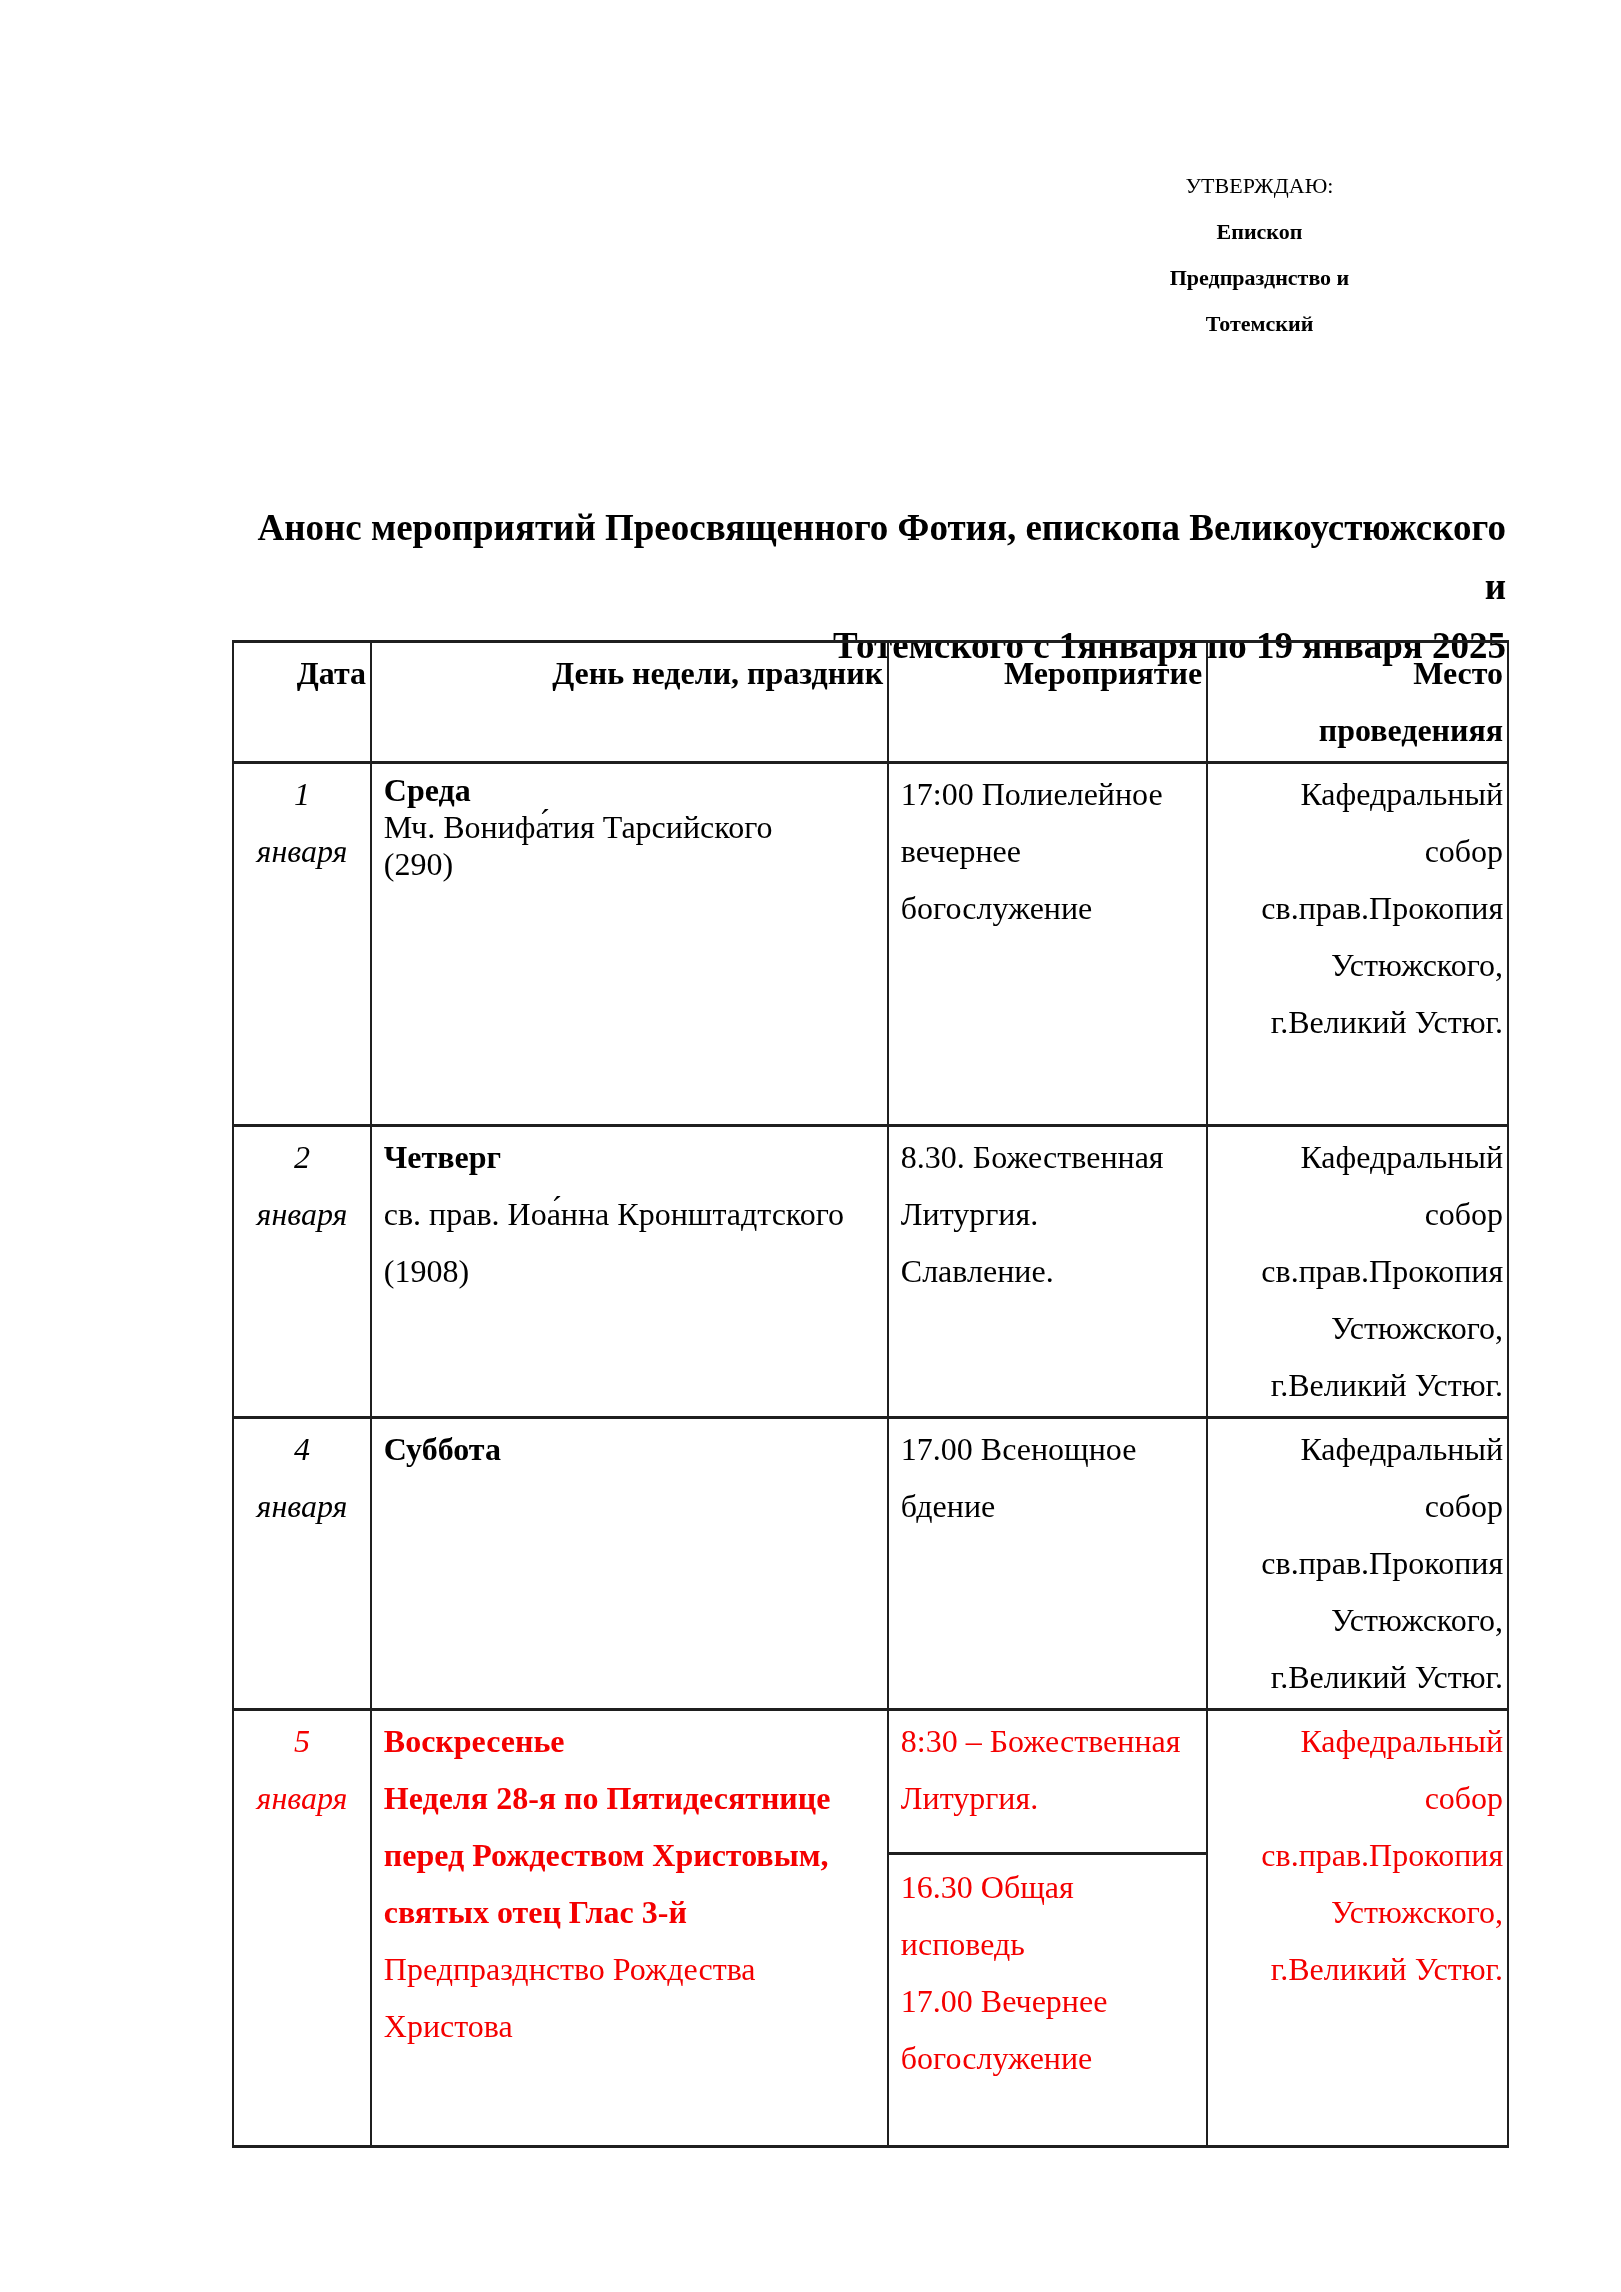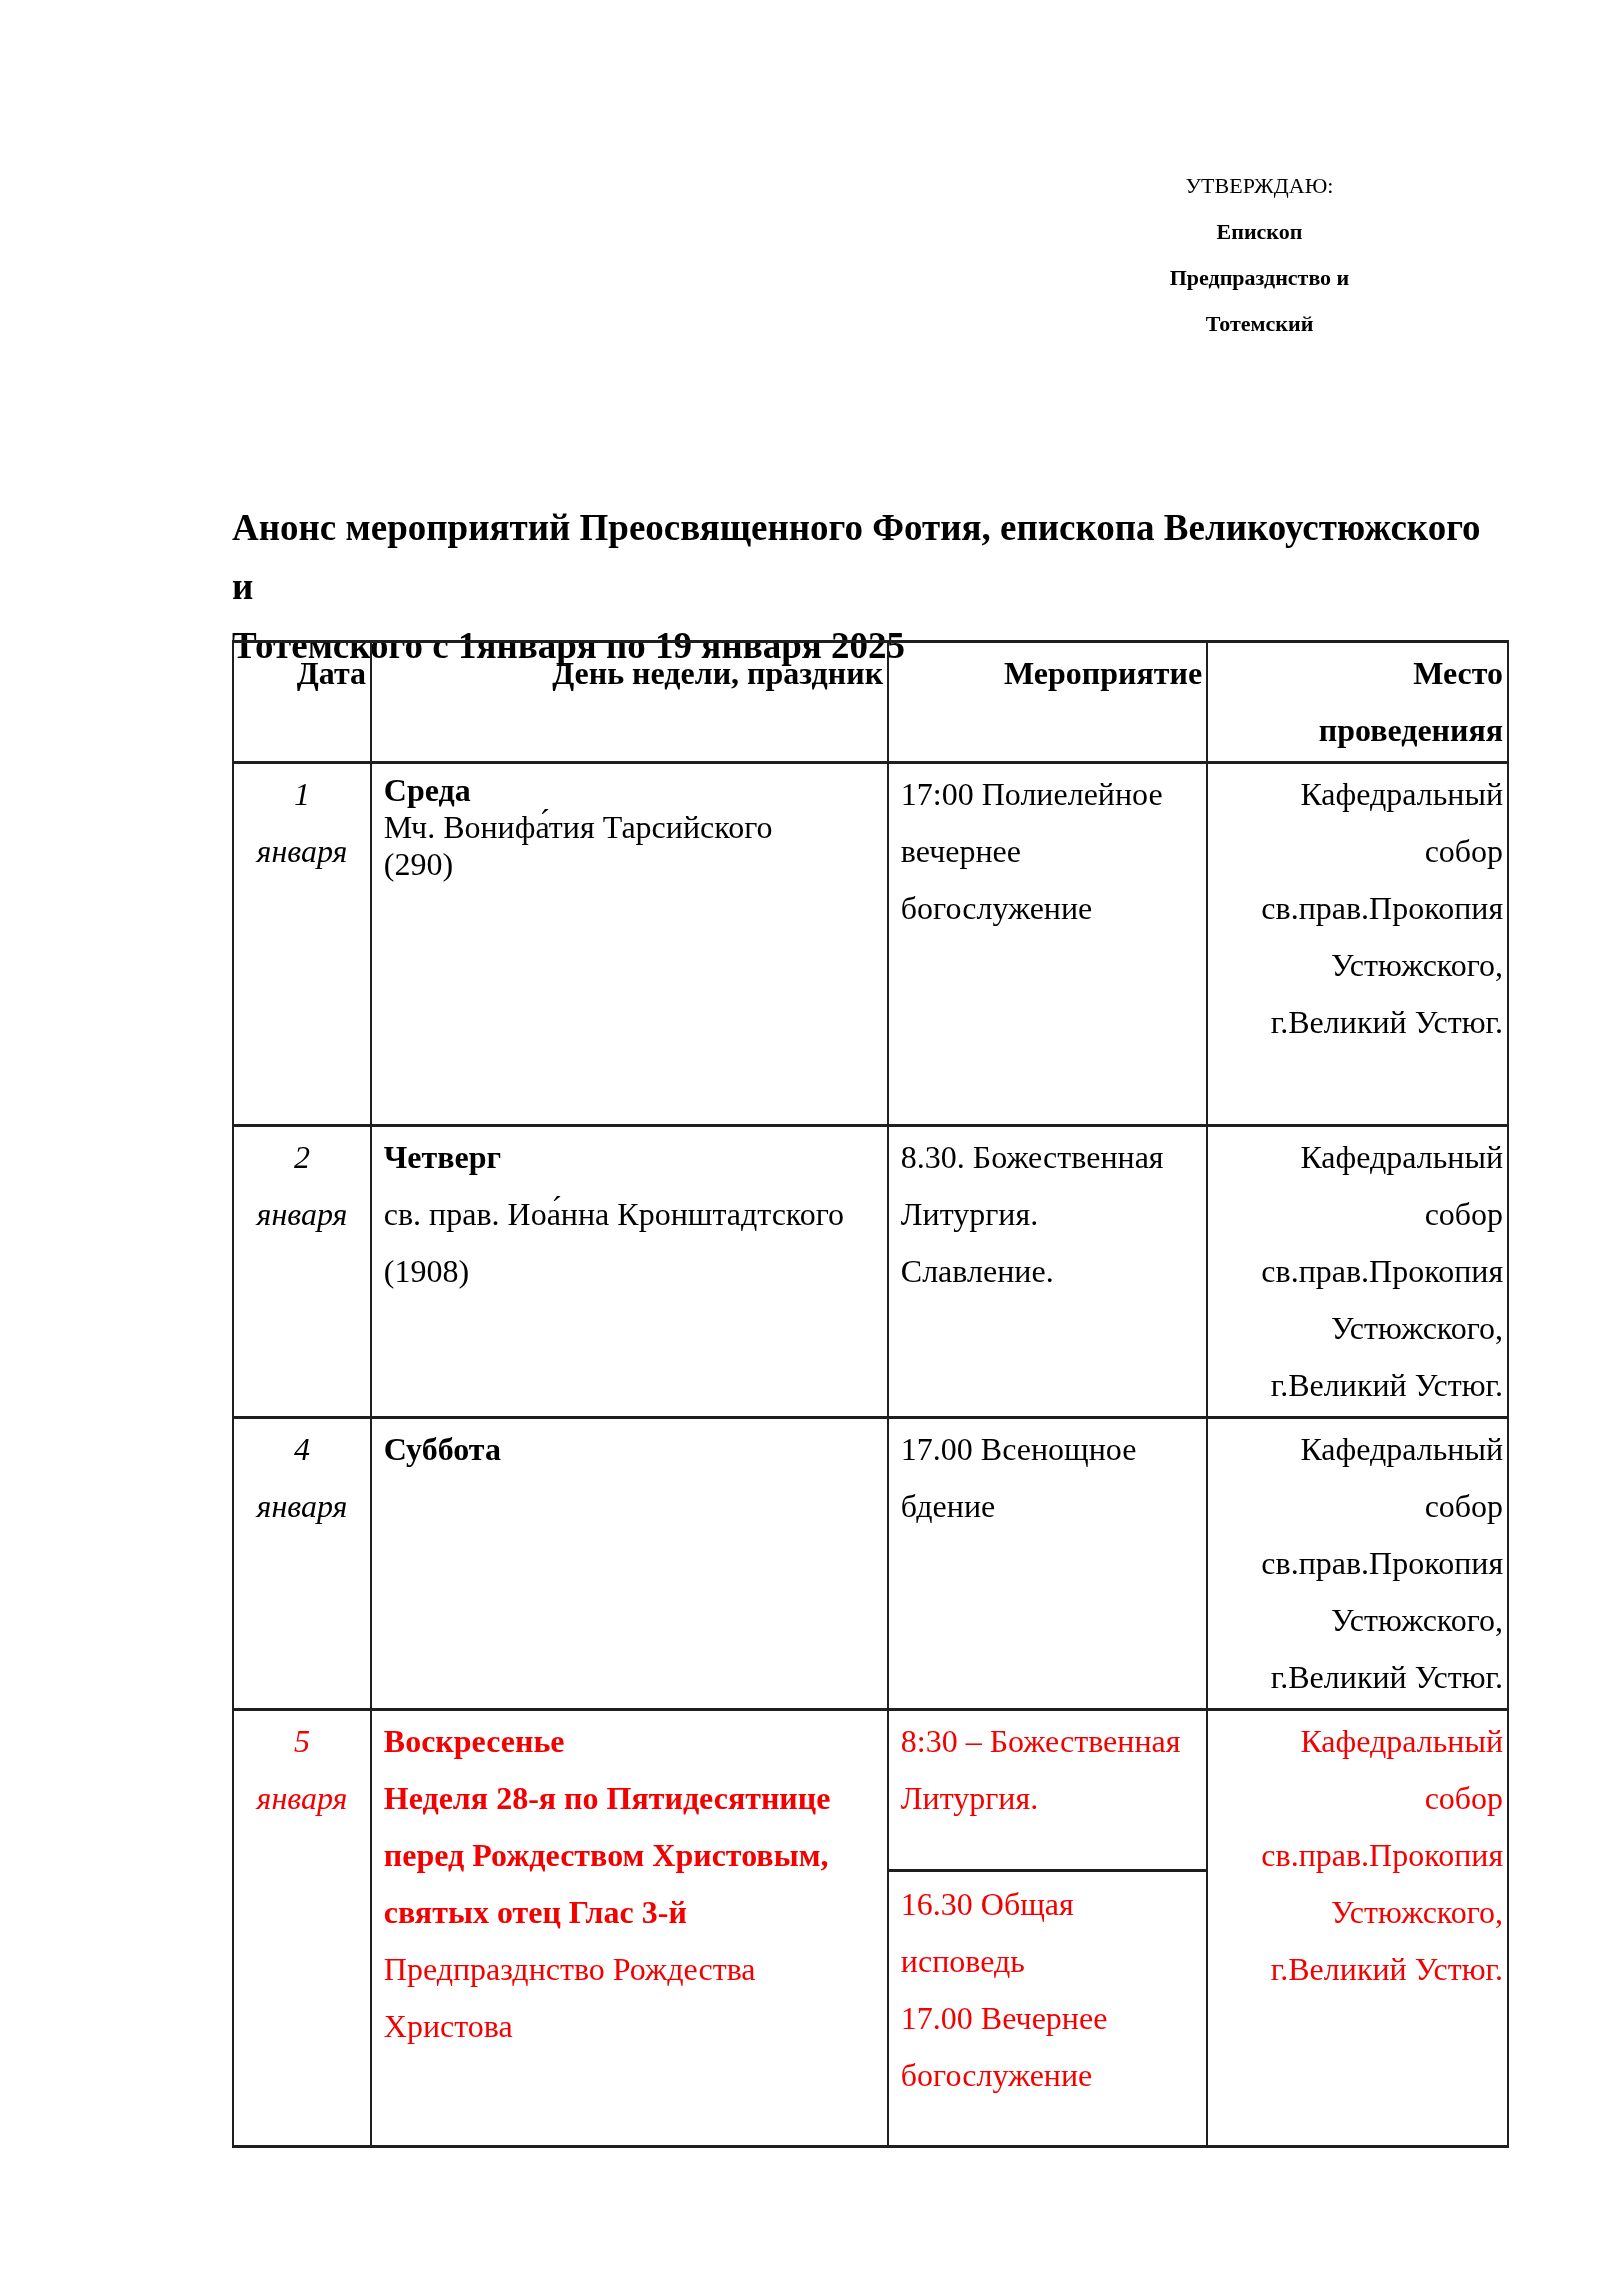--- a/index.html
+++ b/index.html
@@ -19,21 +19,21 @@
   
   .approval{
     position:absolute;left:985px;top:163px;width:549px;
     font-size:22px;line-height:46px;text-align:center;
   }
   .approval .left{text-align:center}
 
   
   .title{
     position:absolute;left:232px;top:498px;width:1274px;
-    text-align:left;font-weight:bold;font-size:37px;line-height:59px;
+    text-align:right;font-weight:bold;font-size:37px;line-height:59px;
   }
 
   
   table.schedule{
     position:absolute;left:232px;top:640px;width:1274px;
     border-collapse:collapse;table-layout:fixed;
     font-size:32px;
     border:2.9px solid var(--line);
     border-top-width:3.9px;border-bottom-width:3.9px;
   }
@@ -47,21 +47,21 @@
   tr.r1{height:363px}
   tr.r2{height:286px}
   tr.r3{height:284px}
   tr.r4{height:437px}
   tr.r4{color:var(--red)}
   td.head{text-align:right;font-weight:bold;padding:2px 3.9px}
   td.date{text-align:center;font-style:italic;padding:2px 2px}
   td.place{text-align:right;padding:2px 3.9px}
   tr.r1 td.day{line-height:37px;padding-top:7.8px}
   td.evtsplit{padding:0}
-  .evt-a{box-sizing:border-box;height:161px;border-bottom:3.9px solid var(--line);padding:2px 9.8px 0 11.8px}
+  .evt-a{box-sizing:border-box;height:144px;border-bottom:3.9px solid var(--line);padding:2px 9.8px 0 11.8px}
   .evt-b{padding:3.9px 9.8px 0 11.8px}
 </style>
 </head>
 <body>
 
 <div class="approval">
   <div>УТВЕРЖДАЮ:</div>
   <div class="b">Епископ</div>
   <div class="b">Предпразднство и</div>
   <div class="b left">Тотемский</div>

